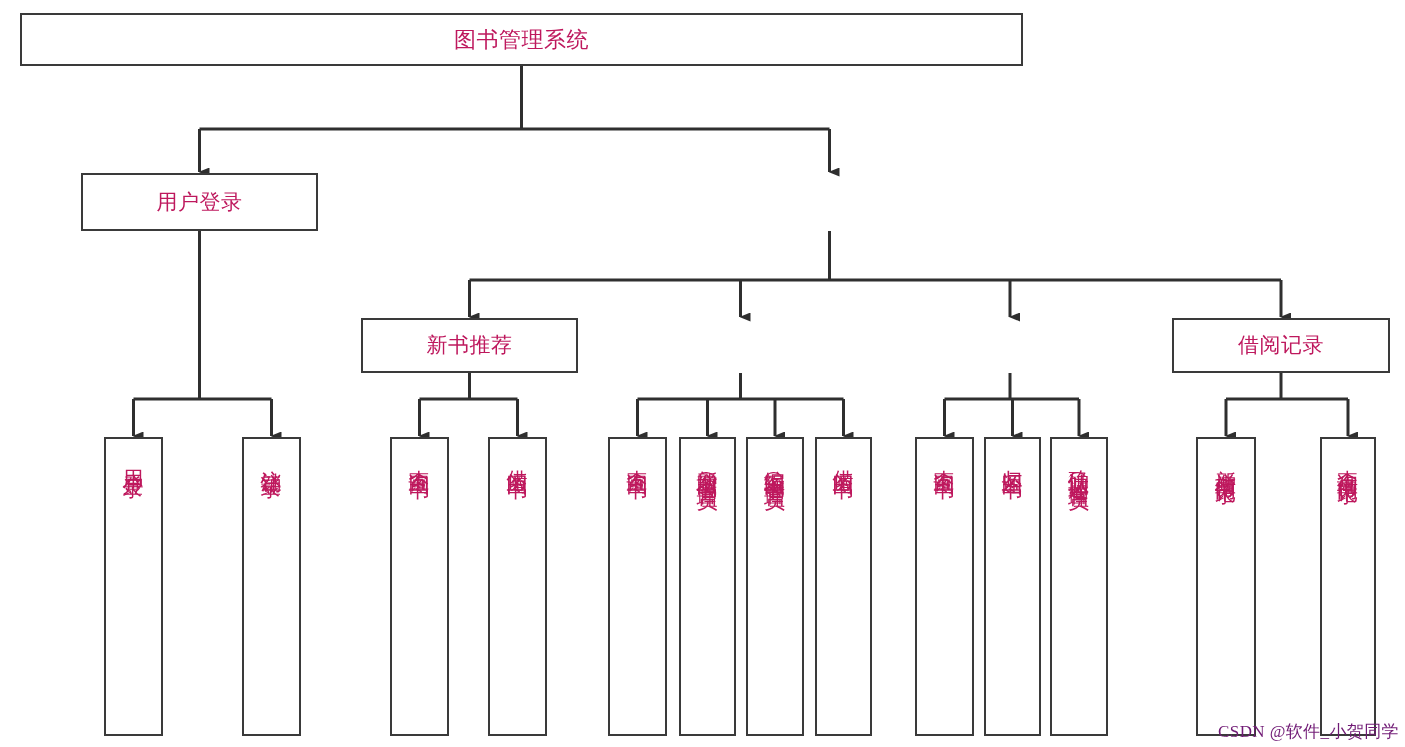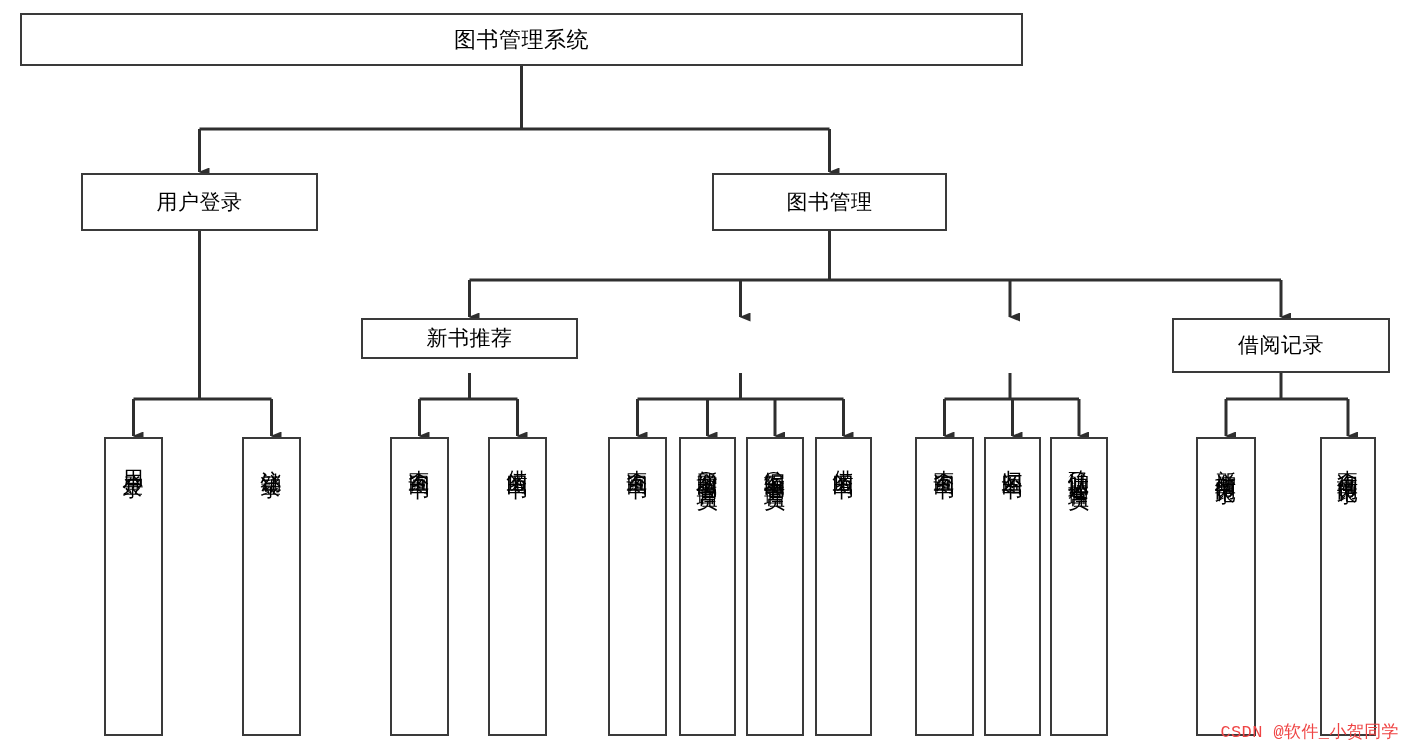--- a/index.html
+++ b/index.html
@@ -34,21 +34,21 @@
     display: flex;
     align-items: center;
     justify-content: center;
     z-index: 2;
   }
   .node-label {
     font-size: 21px;
     line-height: 1.18;
     letter-spacing: 0.5px;
     white-space: nowrap;
-    color: #000000;
+    color: #be185d;
   }
   .node.vertical {
     align-items: flex-start;
     justify-content: center;
     padding-top: 14px;
   }
   .node.vertical .node-label {
     writing-mode: vertical-rl;
     text-orientation: upright;
     font-size: 21px;
@@ -58,25 +58,25 @@
   }
   .node.root .node-label { font-size: 22px; }
   .node.level1 .node-label { font-size: 21px; }
   .node.level2 .node-label { font-size: 21px; }
 
   #watermark {
     position: absolute;
     right: 6px;
     bottom: 4px;
     font-size: 17px;
-    color: #ef4444;
+    color: #701a75;
     letter-spacing: 0.4px;
     z-index: 5;
     white-space: nowrap;
-    font-family: Liberation Mono, monospace;
+    font-family: Liberation Serif, serif;
   }
 </style>
 </head>
 <body>
 
 <div id="diagram-root">
 
   <svg id="edges-layer" viewBox="0 0 1405 747" xmlns="http://www.w3.org/2000/svg">
     <defs>
       <marker id="arrowhead" markerWidth="9" markerHeight="11" refX="4.5" refY="10" orient="auto" markerUnits="userSpaceOnUse">
@@ -120,25 +120,22 @@
       </g>
   </svg>
 
   <div class="node root" style="left: 20px; top: 13px; width: 1003px; height: 53px;">
     <span class="node-label">图书管理系统</span>
   </div>
 
   <div class="node level1" style="left: 81px; top: 173px; width: 237px; height: 58px;">
     <span class="node-label">用户登录</span>
   </div>
-  <div class="node level1" style="left: 712px; top: 173px; width: 235px; height: 58px;">
-    <span class="node-label">图书管理</span>
-  </div>
 
-  <div class="node level2" style="left: 361px; top: 318px; width: 217px; height: 41px;">
+  <div class="node level2" style="left: 361px; top: 318px; width: 217px; height: 55px;">
     <span class="node-label">新书推荐</span>
   </div>
   <div class="node level2" style="left: 1172px; top: 318px; width: 218px; height: 55px;">
     <span class="node-label">借阅记录</span>
   </div>
 
   <div class="node vertical" style="left: 104px; top: 437px; width: 59px; height: 299px;">
     <span class="node-label">用户登录</span>
   </div>
   <div class="node vertical" style="left: 242px; top: 437px; width: 59px; height: 299px;">

